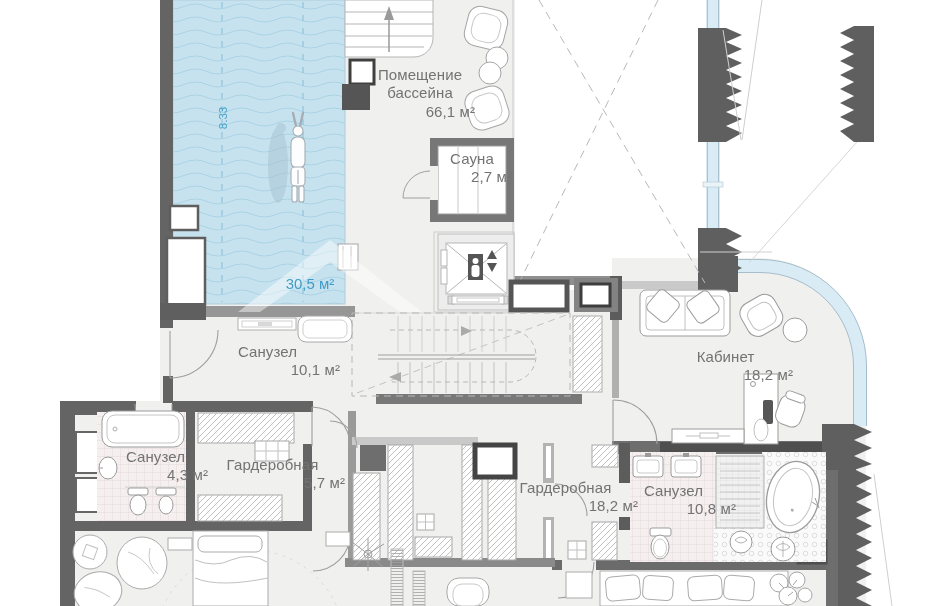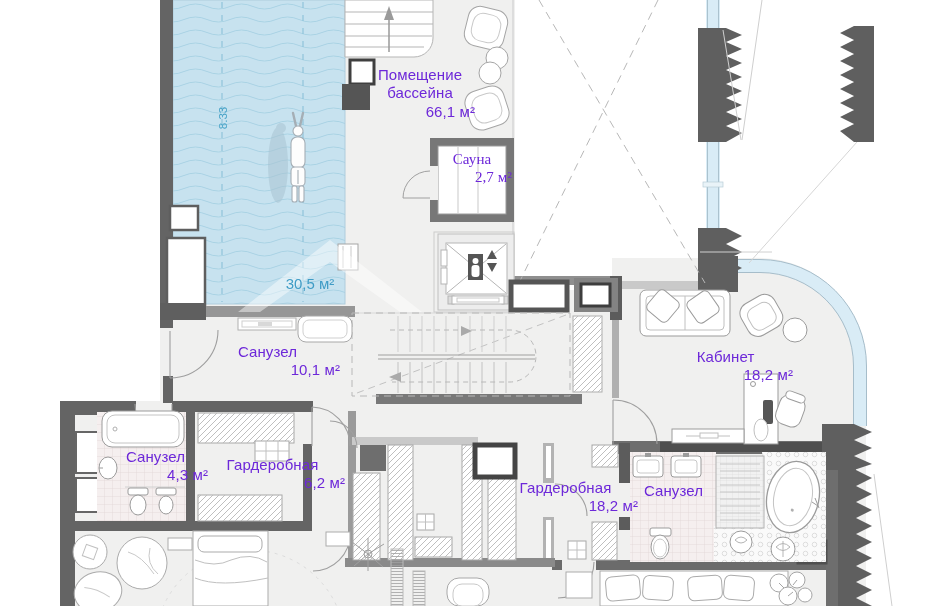--- a/index.html
+++ b/index.html
@@ -1,19 +1,19 @@
 <!DOCTYPE html>
 <html><head>
 <meta charset="utf-8">
 <style>
   html,body{margin:0;padding:0;background:#ffffff;}
   .plan{position:relative;width:926px;height:606px;overflow:hidden;background:#ffffff;
         font-family:"Liberation Sans",sans-serif;}
   .plan svg{position:absolute;left:0;top:0;}
-  .room-label{position:absolute;text-align:center;color:#6d28d9;font-size:15px;
+  .room-label{position:absolute;text-align:center;color:#737373;font-size:15px;
               line-height:1.22;letter-spacing:.1px;z-index:5;}
   .room-label .area{display:block;text-align:right;}
 </style>
 </head>
 <body>
 
 <div class="plan">
 <svg width="926" height="606" viewBox="0 0 926 606">
   <defs>
     <pattern id="waves" width="46" height="13" patternUnits="userSpaceOnUse">
@@ -454,40 +454,41 @@
   </g>
 
   <text transform="translate(227,118) rotate(-90)" text-anchor="middle" font-family="Liberation Sans, sans-serif" font-size="11.5" fill="#4aa4c8">8.33</text>
   <text x="310" y="289" text-anchor="middle" font-family="Liberation Sans, sans-serif" font-size="15" fill="#3f9cc6">30,5 м²</text>
 </svg>
 
 <div class="room-label" style="left:365px;top:66px;width:110px;">
   <span>Помещение бассейна</span>
   <span class="area">66,1 м²</span>
 </div>
-<div class="room-label" style="left:432px;top:150px;width:80px;font-family:Liberation Serif, serif;">
+<div class="room-label" style="left:432px;top:150px;width:80px;">
   <span>Сауна</span>
   <span class="area">2,7 м²</span>
 </div>
 <div class="room-label" style="left:195px;top:343px;width:145px;">
   <span>Санузел</span>
   <span class="area">10,1 м²</span>
 </div>
 <div class="room-label" style="left:658px;top:348px;width:135px;">
   <span>Кабинет</span>
   <span class="area">18,2 м²</span>
 </div>
 <div class="room-label" style="left:103px;top:448px;width:105px;">
   <span>Санузел</span>
   <span class="area">4,3 м²</span>
 </div>
 <div class="room-label" style="left:200px;top:456px;width:145px;">
   <span>Гардеробная</span>
-  <span class="area">6,2 м²</span>
+  <span class="area">5,7 м²</span>
 </div>
 <div class="room-label" style="left:493px;top:479px;width:145px;">
   <span>Гардеробная</span>
   <span class="area">18,2 м²</span>
 </div>
 <div class="room-label" style="left:611px;top:482px;width:125px;">
   <span>Санузел</span>
+  <span class="area">10,8 м²</span>
 </div>
 </div>
 
 </body></html>

